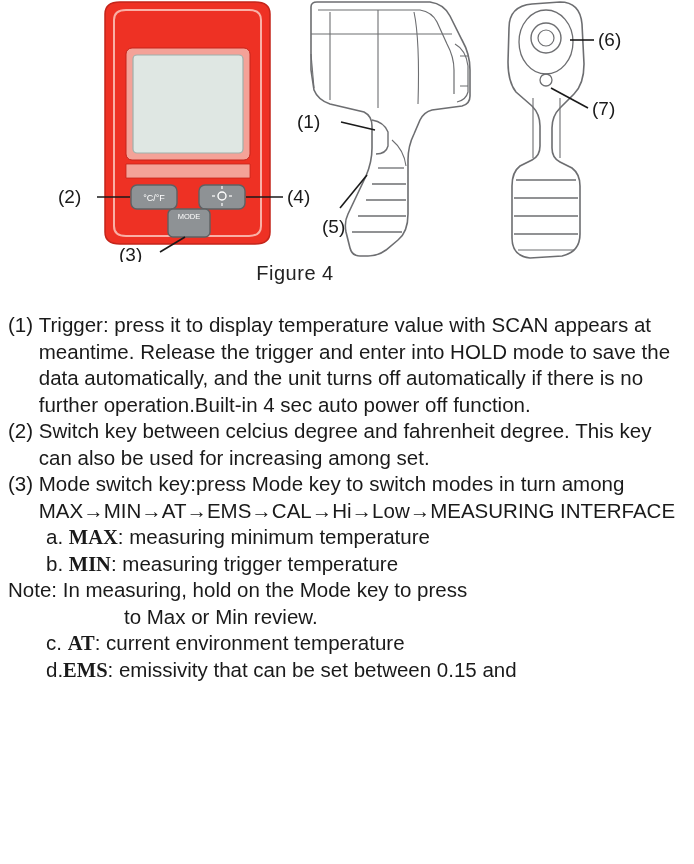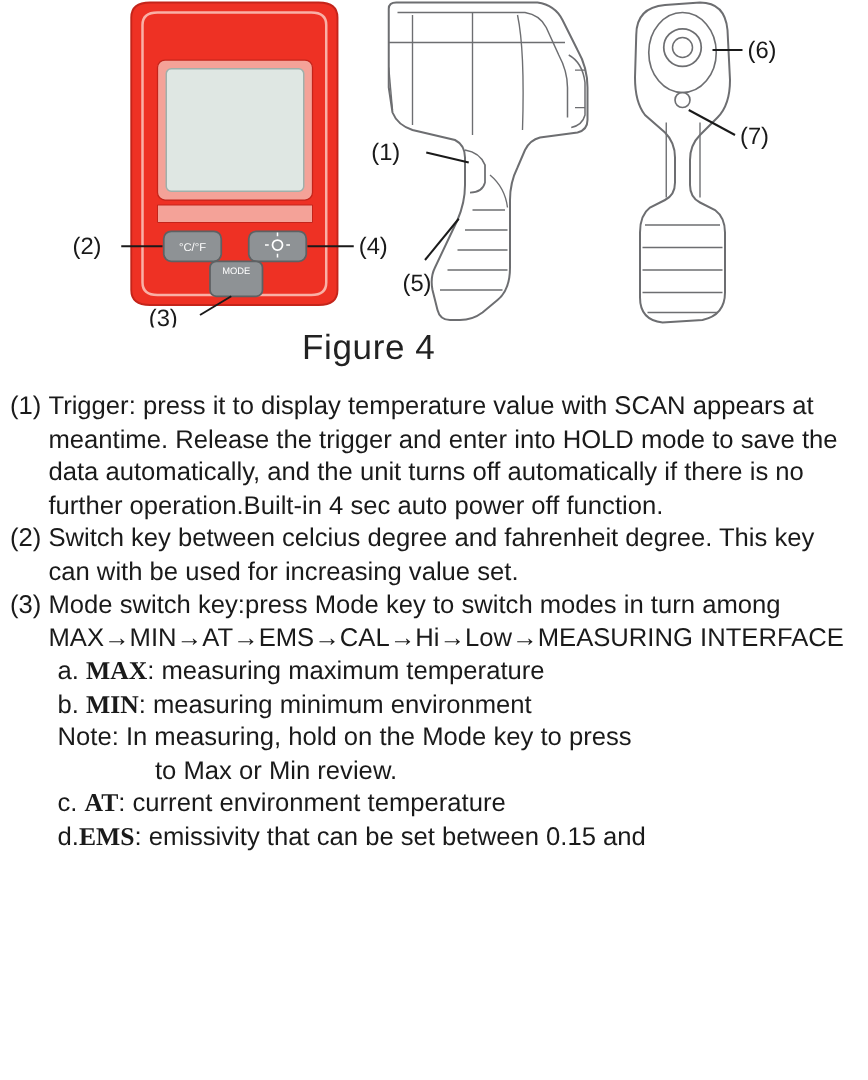--- a/index.html
+++ b/index.html
@@ -30,21 +30,21 @@
     position: absolute;
     left: 0;
     top: 0;
   }
   .fig-caption {
     position: absolute;
     top: 262px;
     left: 0;
     width: 590px;
     text-align: center;
-    font-size: 28px;
+    font-size: 20px;
     color: #222;
     letter-spacing: 0.5px;
   }
   
   .body-text {
     position: absolute;
     top: 312px;
     left: 8px;
     width: 676px;
     font-size: 20.5px;
@@ -60,21 +60,20 @@
     flex: 0 0 auto;
     white-space: pre;
   }
   .itext {
     flex: 1 1 auto;
   }
   .indent-a {
     margin-left: 38px;
   }
   .indent-note {
-    margin-left: 38px;
   }
   .note-cont {
     margin-left: 116px;
   }
   b {
     font-weight: bold;
     font-family: Liberation Serif, serif;
   }
 </style>
 </head>
@@ -188,36 +187,36 @@
 
   <div class="body-text">
 
     <div class="item">
       <span class="marker">(1) </span>
       <span class="itext">Trigger: press it to display temperature value with SCAN appears at meantime. Release the trigger and enter into HOLD mode to save the data automatically, and the unit turns off automatically if there is no further operation.Built-in 4 sec auto power off function.</span>
     </div>
 
     <div class="item">
       <span class="marker">(2) </span>
-      <span class="itext">Switch key between celcius degree and fahrenheit degree. This key can with be used for increasing value set.</span>
+      <span class="itext">Switch key between celcius degree and fahrenheit degree. This key can also be used for increasing among set.</span>
     </div>
 
     <div class="item">
       <span class="marker">(3) </span>
       <span class="itext">Mode switch key:press Mode key to switch modes in turn among MAX→MIN→AT→EMS→CAL→Hi→Low→MEASURING INTERFACE</span>
     </div>
 
     <div class="item indent-a">
       <span class="marker">a. </span>
-      <span class="itext"><b>MAX</b><span>: measuring maximum temperature</span></span>
+      <span class="itext"><b>MAX</b><span>: measuring minimum temperature</span></span>
     </div>
 
     <div class="item indent-a">
       <span class="marker">b. </span>
-      <span class="itext"><b>MIN</b><span>: measuring minimum environment</span></span>
+      <span class="itext"><b>MIN</b><span>: measuring trigger temperature</span></span>
     </div>
 
     <div class="item indent-note">
       <span class="marker">Note: </span>
       <span class="itext">In measuring, hold on the Mode key to press</span>
     </div>
     <div class="note-cont">to Max or Min review.</div>
 
     <div class="item indent-a">
       <span class="marker">c. </span>

